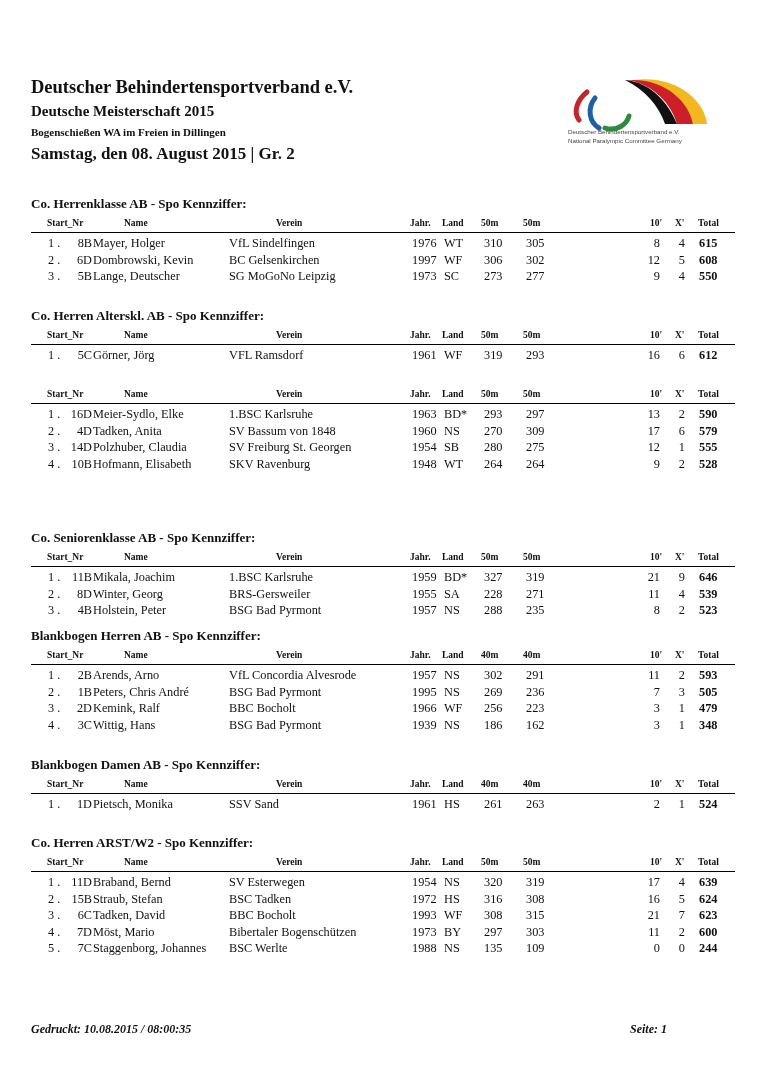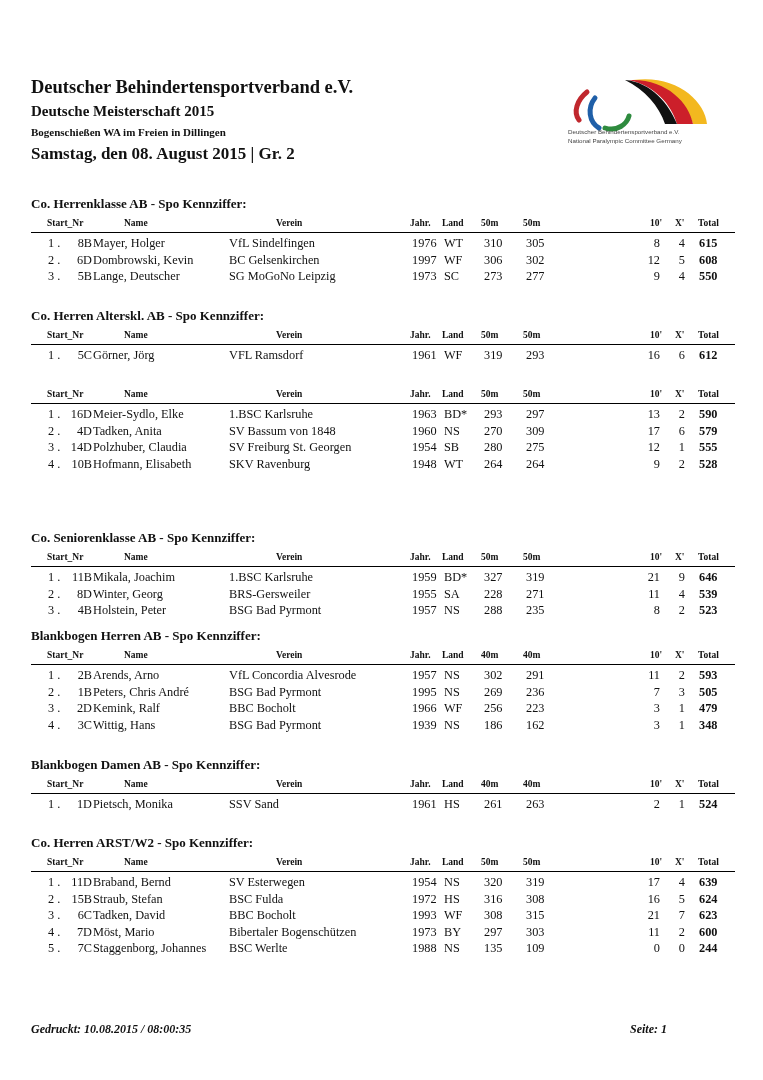--- a/index.html
+++ b/index.html
@@ -410,21 +410,21 @@
           <span class="r-d1">320</span>
           <span class="r-d2">319</span>
           <span class="r-10">17</span>
           <span class="r-x">4</span>
           <span class="r-total">639</span>
         </div>
         <div class="row">
           <span class="r-rank">2 .</span>
           <span class="r-tgt">15B</span>
           <span class="r-name">Straub, Stefan</span>
-          <span class="r-verein">BSC Fulda</span>
+          <span class="r-verein">BSC Tadken</span>
           <span class="r-jahr">1972</span>
           <span class="r-land">HS</span>
           <span class="r-d1">316</span>
           <span class="r-d2">308</span>
           <span class="r-10">16</span>
           <span class="r-x">5</span>
           <span class="r-total">624</span>
         </div>
         <div class="row">
           <span class="r-rank">3 .</span>

